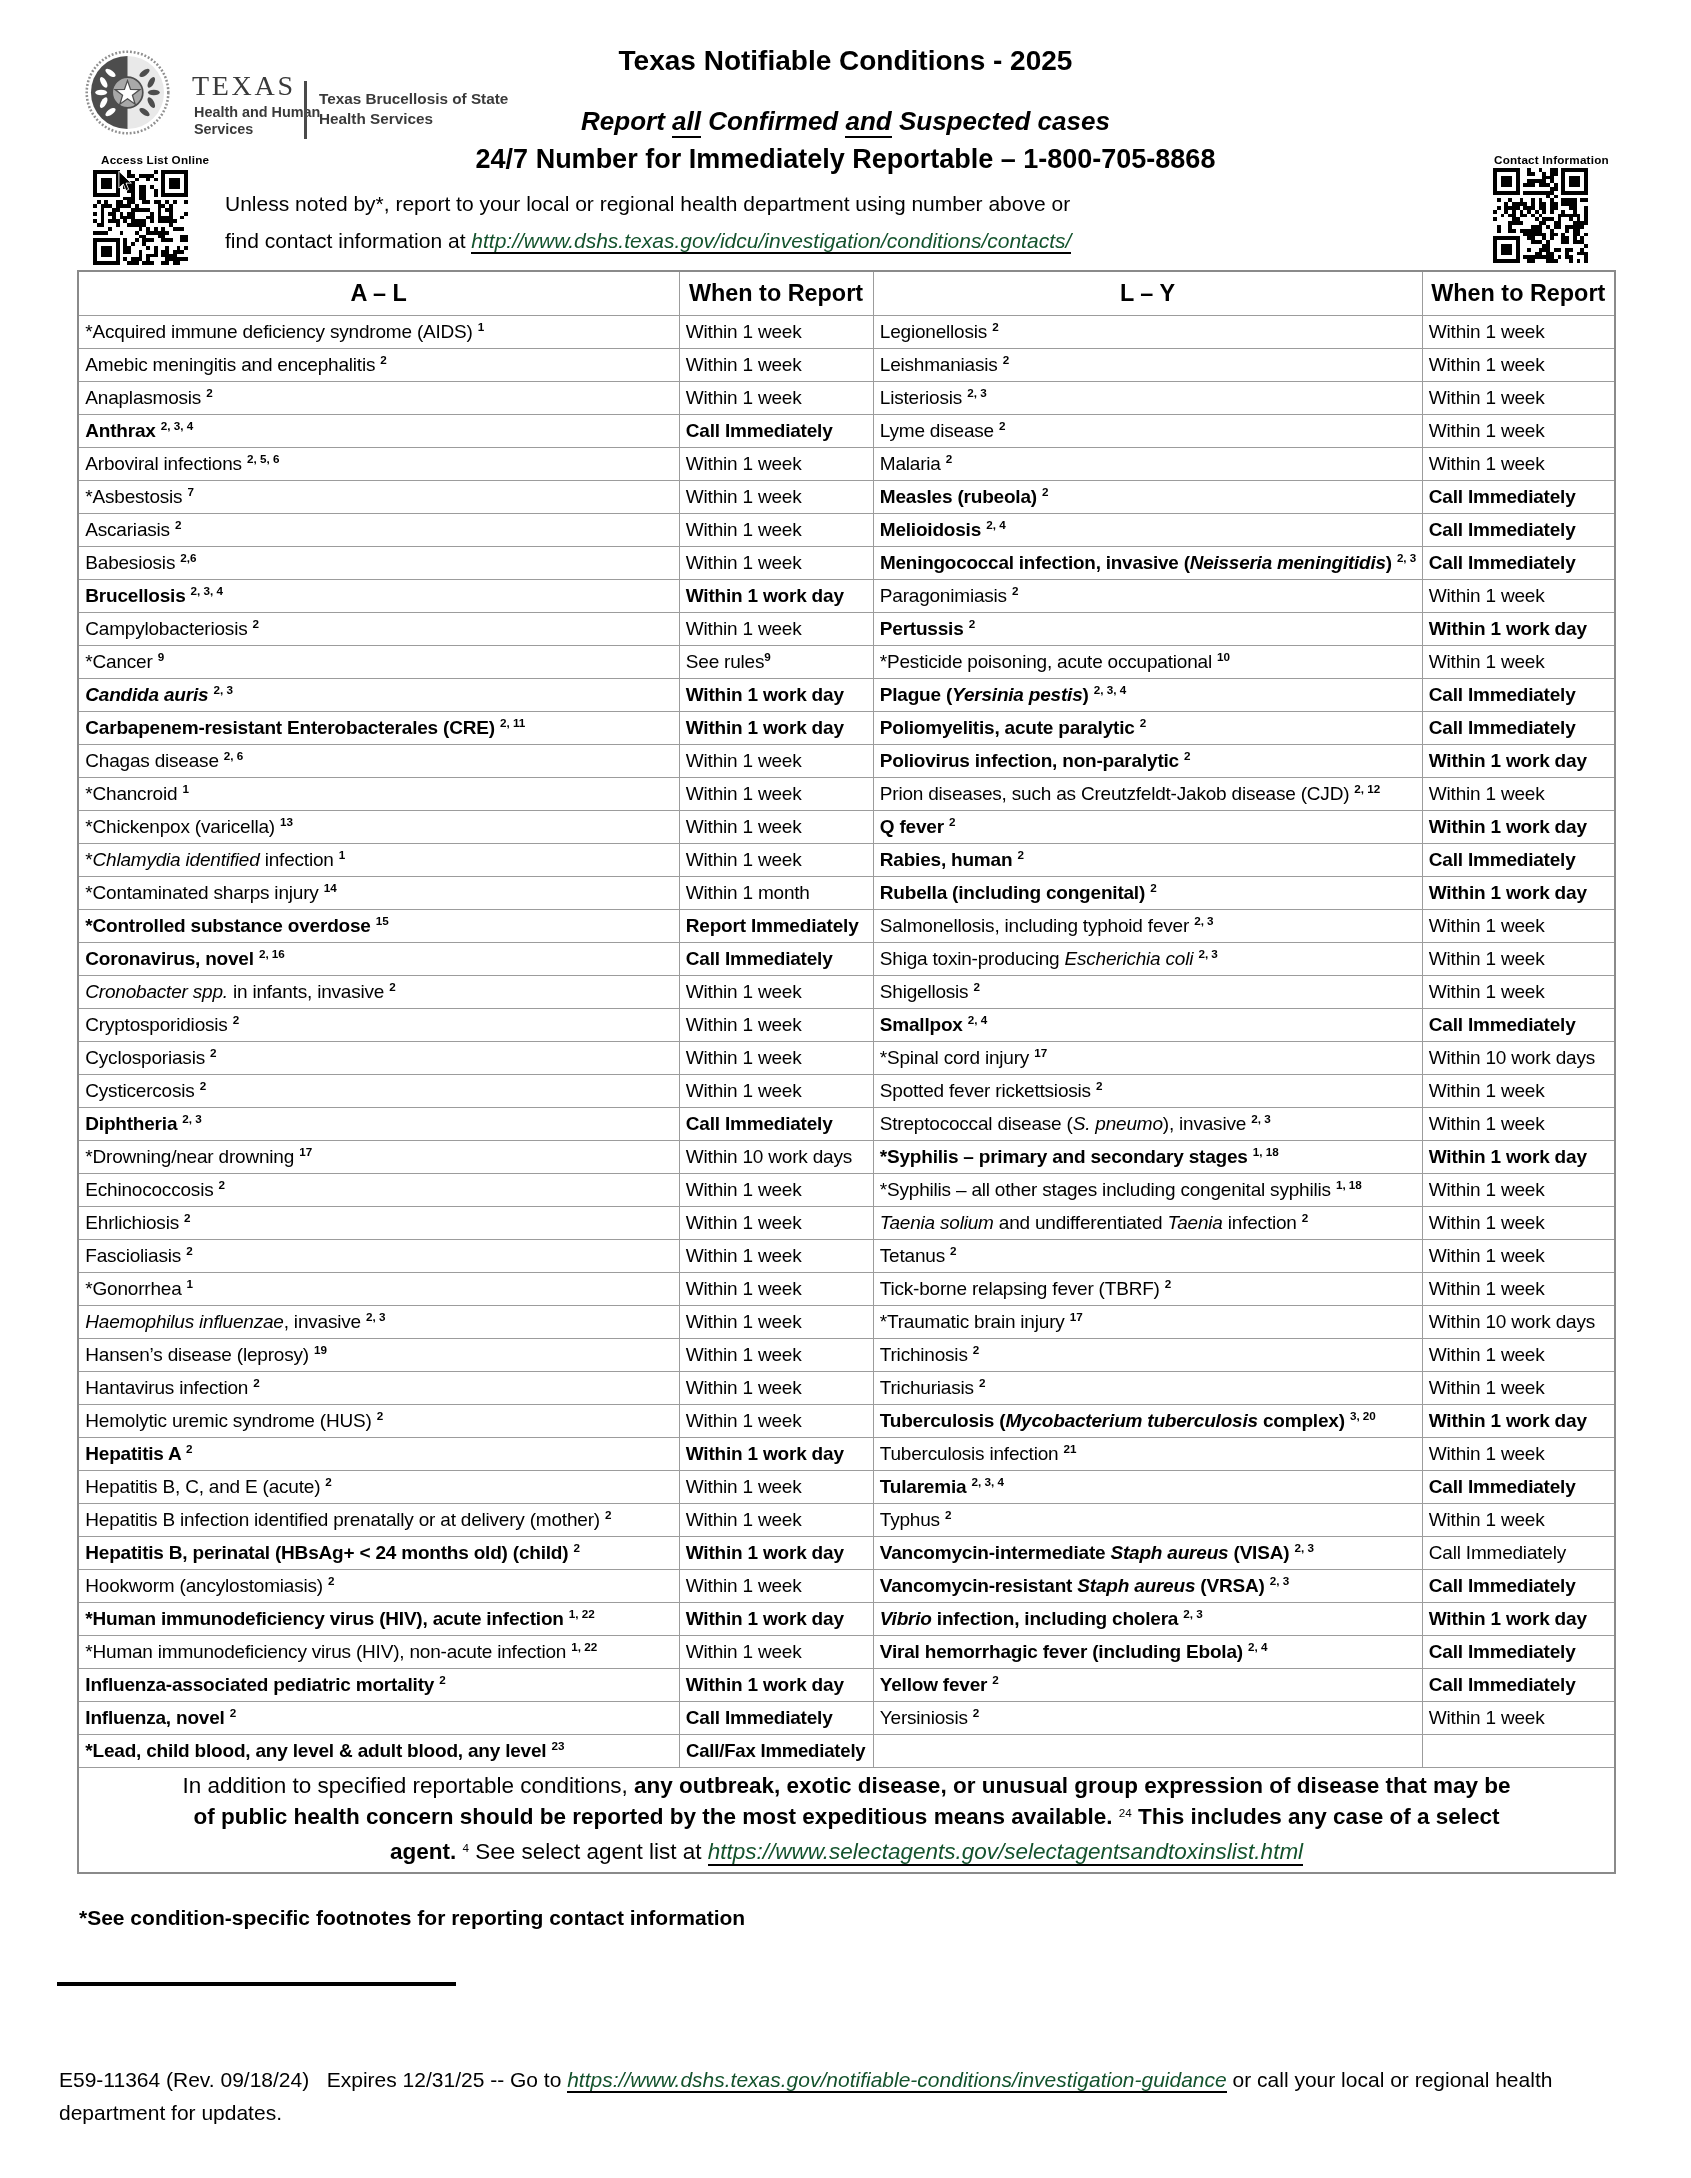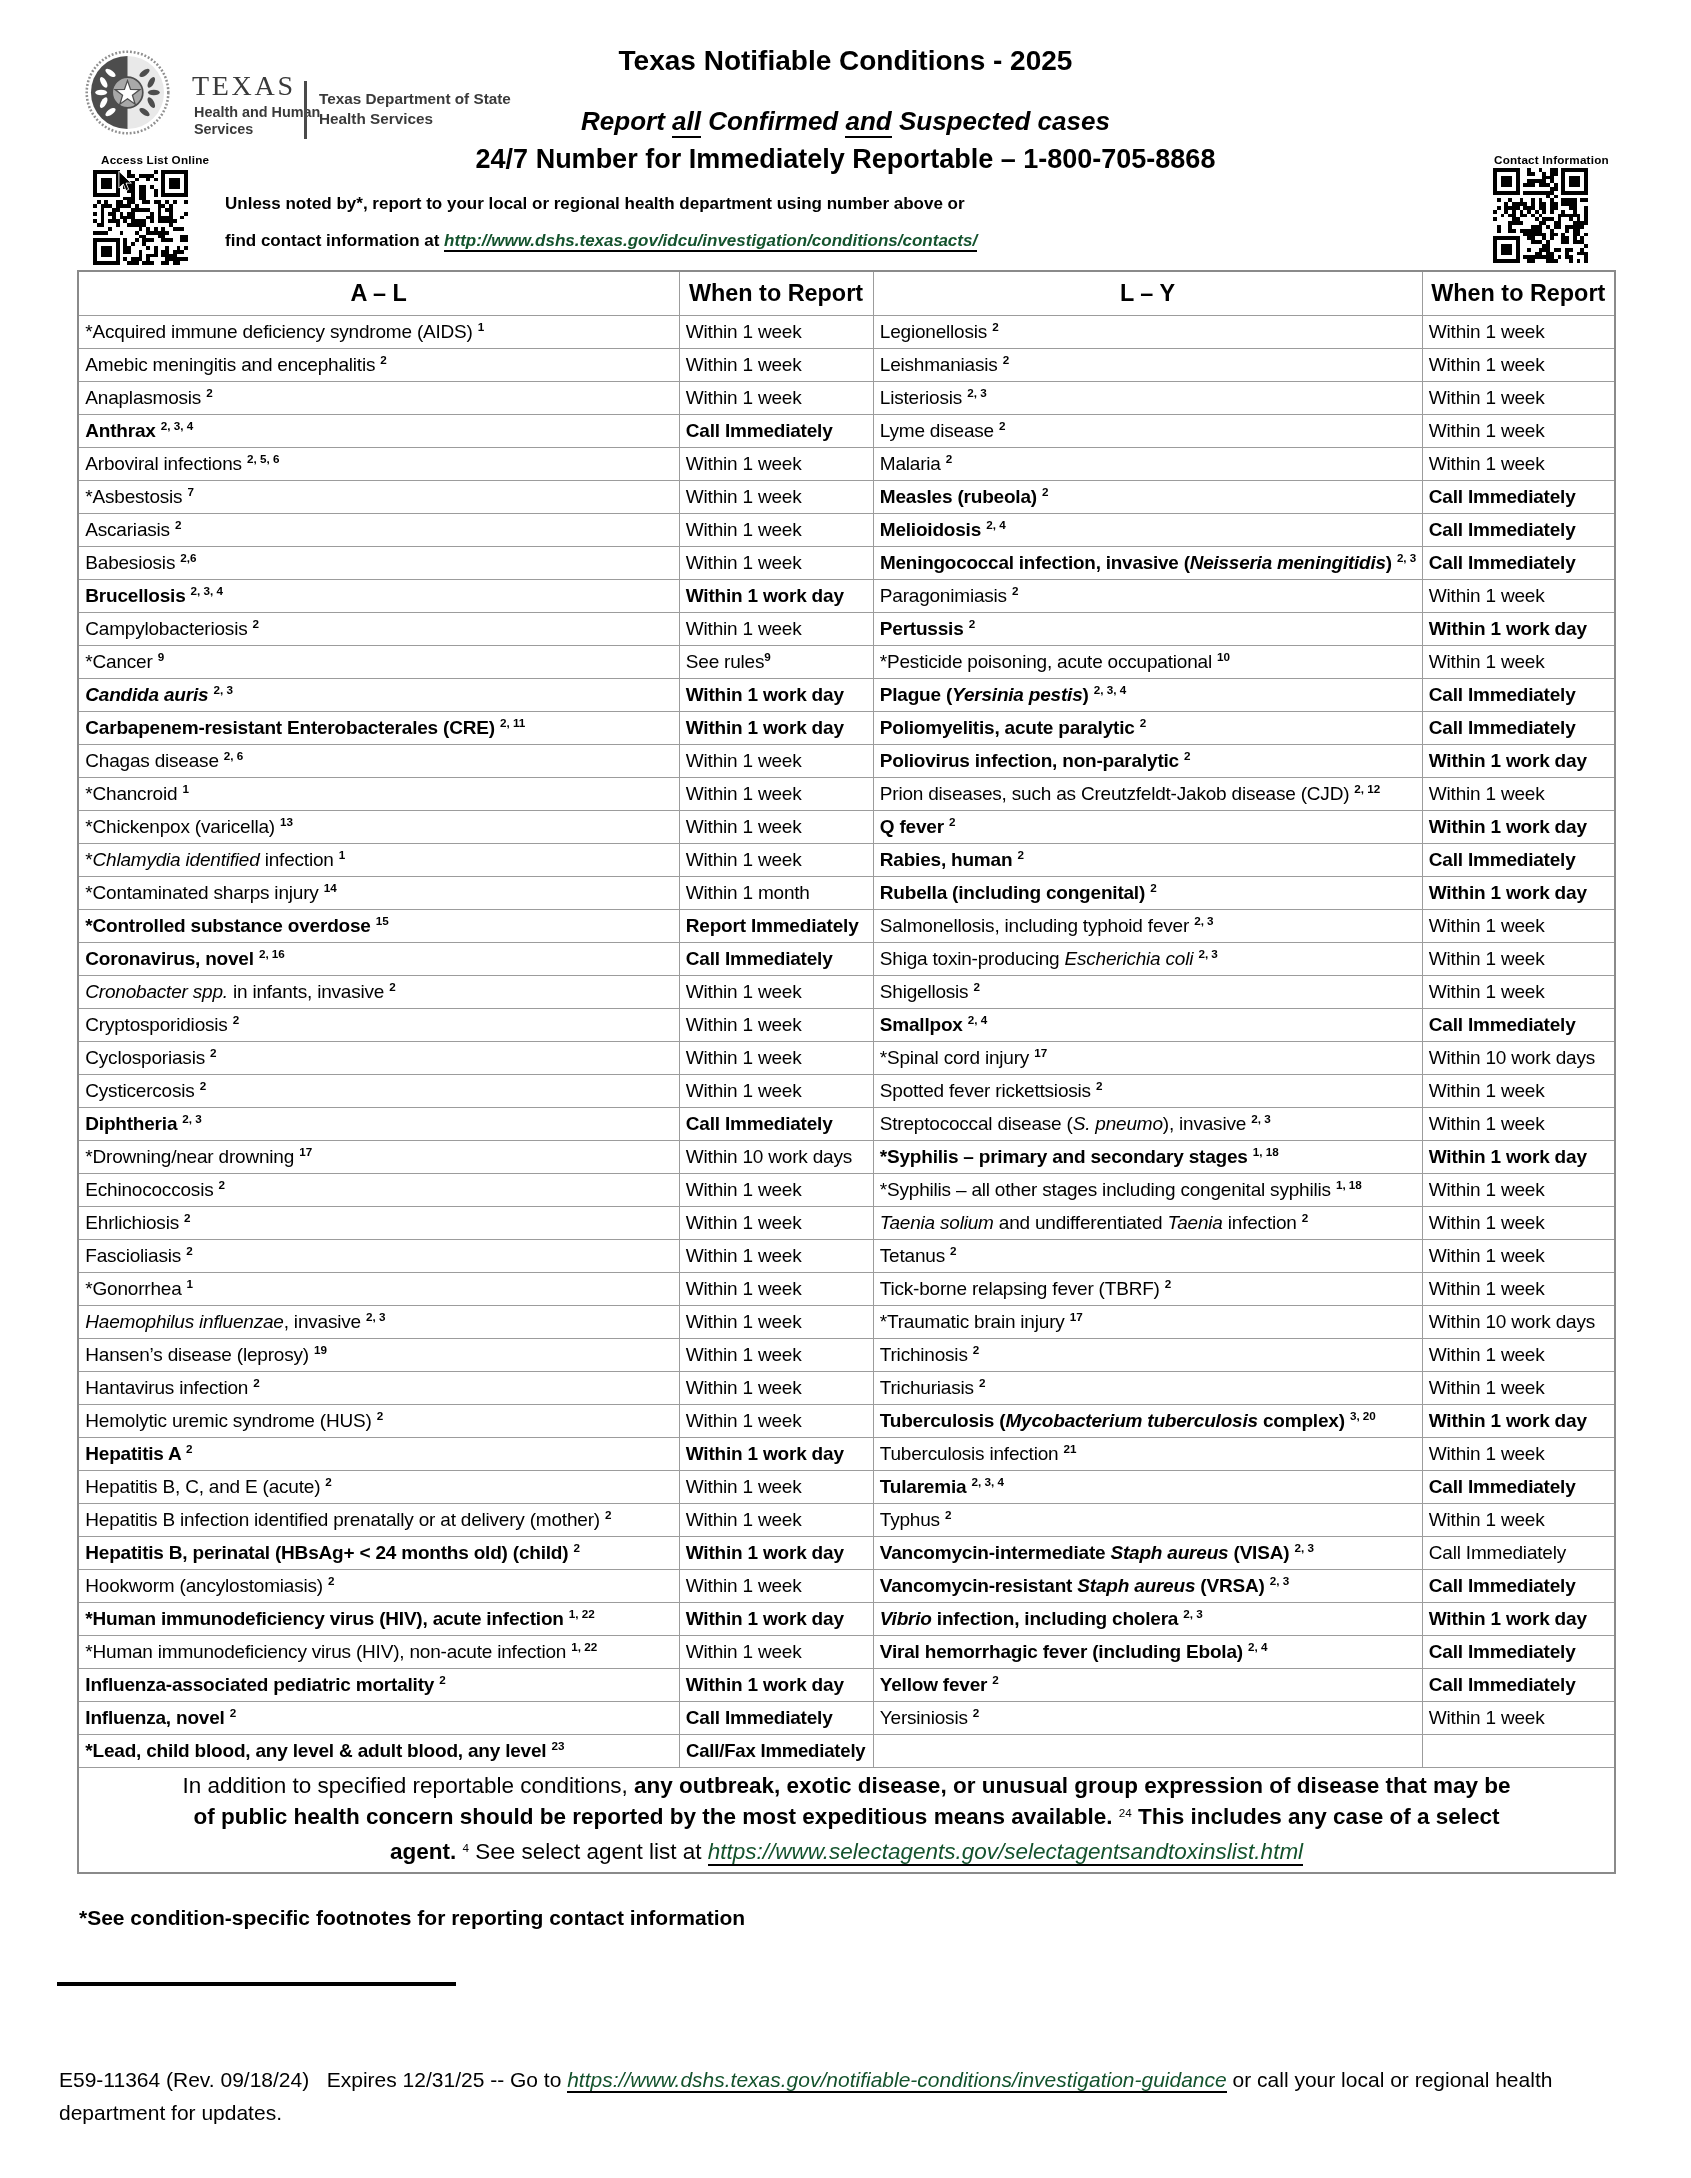--- a/index.html
+++ b/index.html
@@ -16,21 +16,21 @@
   .logo-dept{position:absolute;left:319px;top:89px;font-size:15.3px;font-weight:700;
              line-height:20px;color:#3a3a3a;}
 
   .title{position:absolute;left:0;top:45px;width:1691px;text-align:center;
          font-size:28px;font-weight:700;}
   .subtitle{position:absolute;left:0;top:106px;width:1691px;text-align:center;
             font-size:26px;font-weight:700;font-style:italic;}
   .phone{position:absolute;left:0;top:144px;width:1691px;text-align:center;
          font-size:27px;font-weight:700;}
   .instruction{position:absolute;left:225px;top:185px;width:1260px;
-               font-size:17px;font-weight:700;line-height:37px;}
+               font-size:21px;font-weight:400;line-height:37px;}
 
   u{text-decoration:none;border-bottom:2.7px solid #000;}
   .lnk{font-style:italic;color:#14532d;text-decoration:none;border-bottom:2.7px solid #000;cursor:pointer;}
 
   .qr-label{position:absolute;font-size:11.7px;font-weight:700;letter-spacing:0.2px;}
   .qr-label.left{left:101px;top:153px;}
   .qr-label.right{left:1494px;top:153px;}
   .qrsvg{position:absolute;}
   .qrsvg.left{left:93px;top:170px;}
   .qrsvg.right{left:1493px;top:168px;}
@@ -83,21 +83,21 @@
     <circle cx="50" cy="50" r="18" fill="#a8a8a8" stroke="#4d4d4d" stroke-width="2"></circle>
     <path d="M50 36 L53.6 46.4 L64.6 46.6 L55.8 53.2 L59 63.8 L50 57.4 L41 63.8 L44.2 53.2 L35.4 46.6 L46.4 46.4 Z" fill="#ffffff" stroke="#4d4d4d" stroke-width="1.5"></path>
   </svg>
   <div class="logo-texas">TEXAS</div>
   <div class="logo-hhs">
     <div>Health and Human</div>
     <div>Services</div>
   </div>
   <div class="logo-div"></div>
   <div class="logo-dept">
-    <div>Texas Department of State</div>
+    <div>Texas Brucellosis of State</div>
     <div>Health Services</div>
   </div>
 
   <div class="title">Texas Notifiable Conditions - 2025</div>
   <div class="subtitle">Report <u>all</u> Confirmed <u>and</u> Suspected cases</div>
   <div class="phone">24/7 Number for Immediately Reportable – 1-800-705-8868</div>
   <div class="instruction">Unless noted by*, report to your local or regional health department using number above or<br>find contact information at <a class="lnk">http://www.dshs.texas.gov/idcu/investigation/conditions/contacts/</a></div>
 
   <div class="qr-label left">Access List Online</div>
   <svg id="qr1" class="qrsvg left" width="95" height="95" viewBox="0 0 25 25" shape-rendering="crispEdges">

